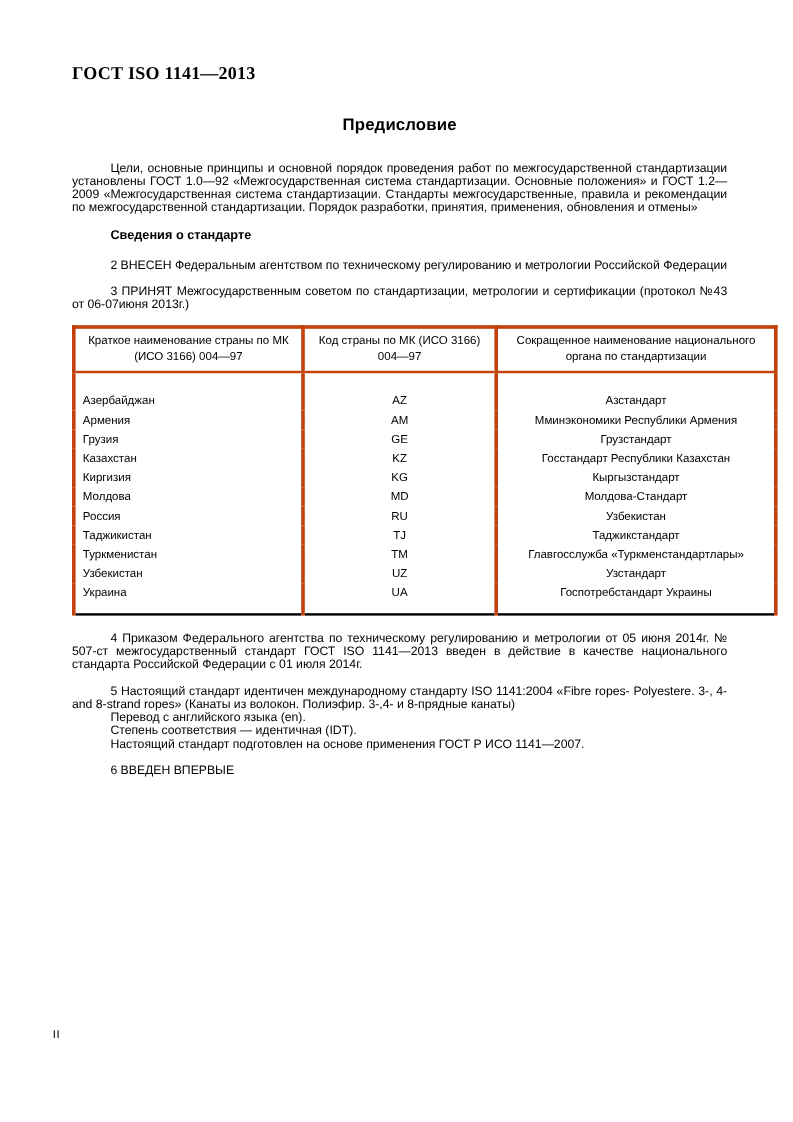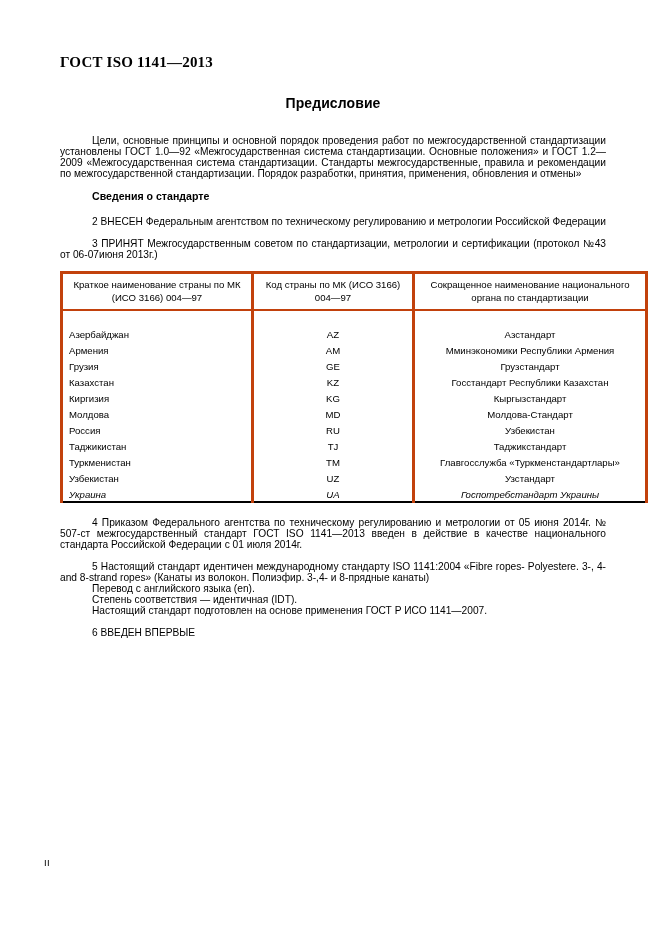--- a/index.html
+++ b/index.html
@@ -96,22 +96,21 @@
   table.vote-table tbody td {
     border-top: none;
     border-bottom: none;
     padding: 1px 6px 1px 6px;
     height: 14px;
     vertical-align: middle;
   }
   table.vote-table tbody tr:first-child td { padding-top: 16px; }
   table.vote-table tbody tr:last-child td {
     border-bottom: 2px solid #000000;
-    padding-bottom: 0;
-    font-style: italic;
+    padding-bottom: 10px;
   }
   .col-country { width: 178px; text-align: left; }
   .col-code { width: 148px; text-align: center; }
   .col-body { width: 220px; text-align: center; }
 
   .tight-block p.para {
     margin-bottom: 0;
   }
 
   .spaced-top { margin-top: 11px !important; }

